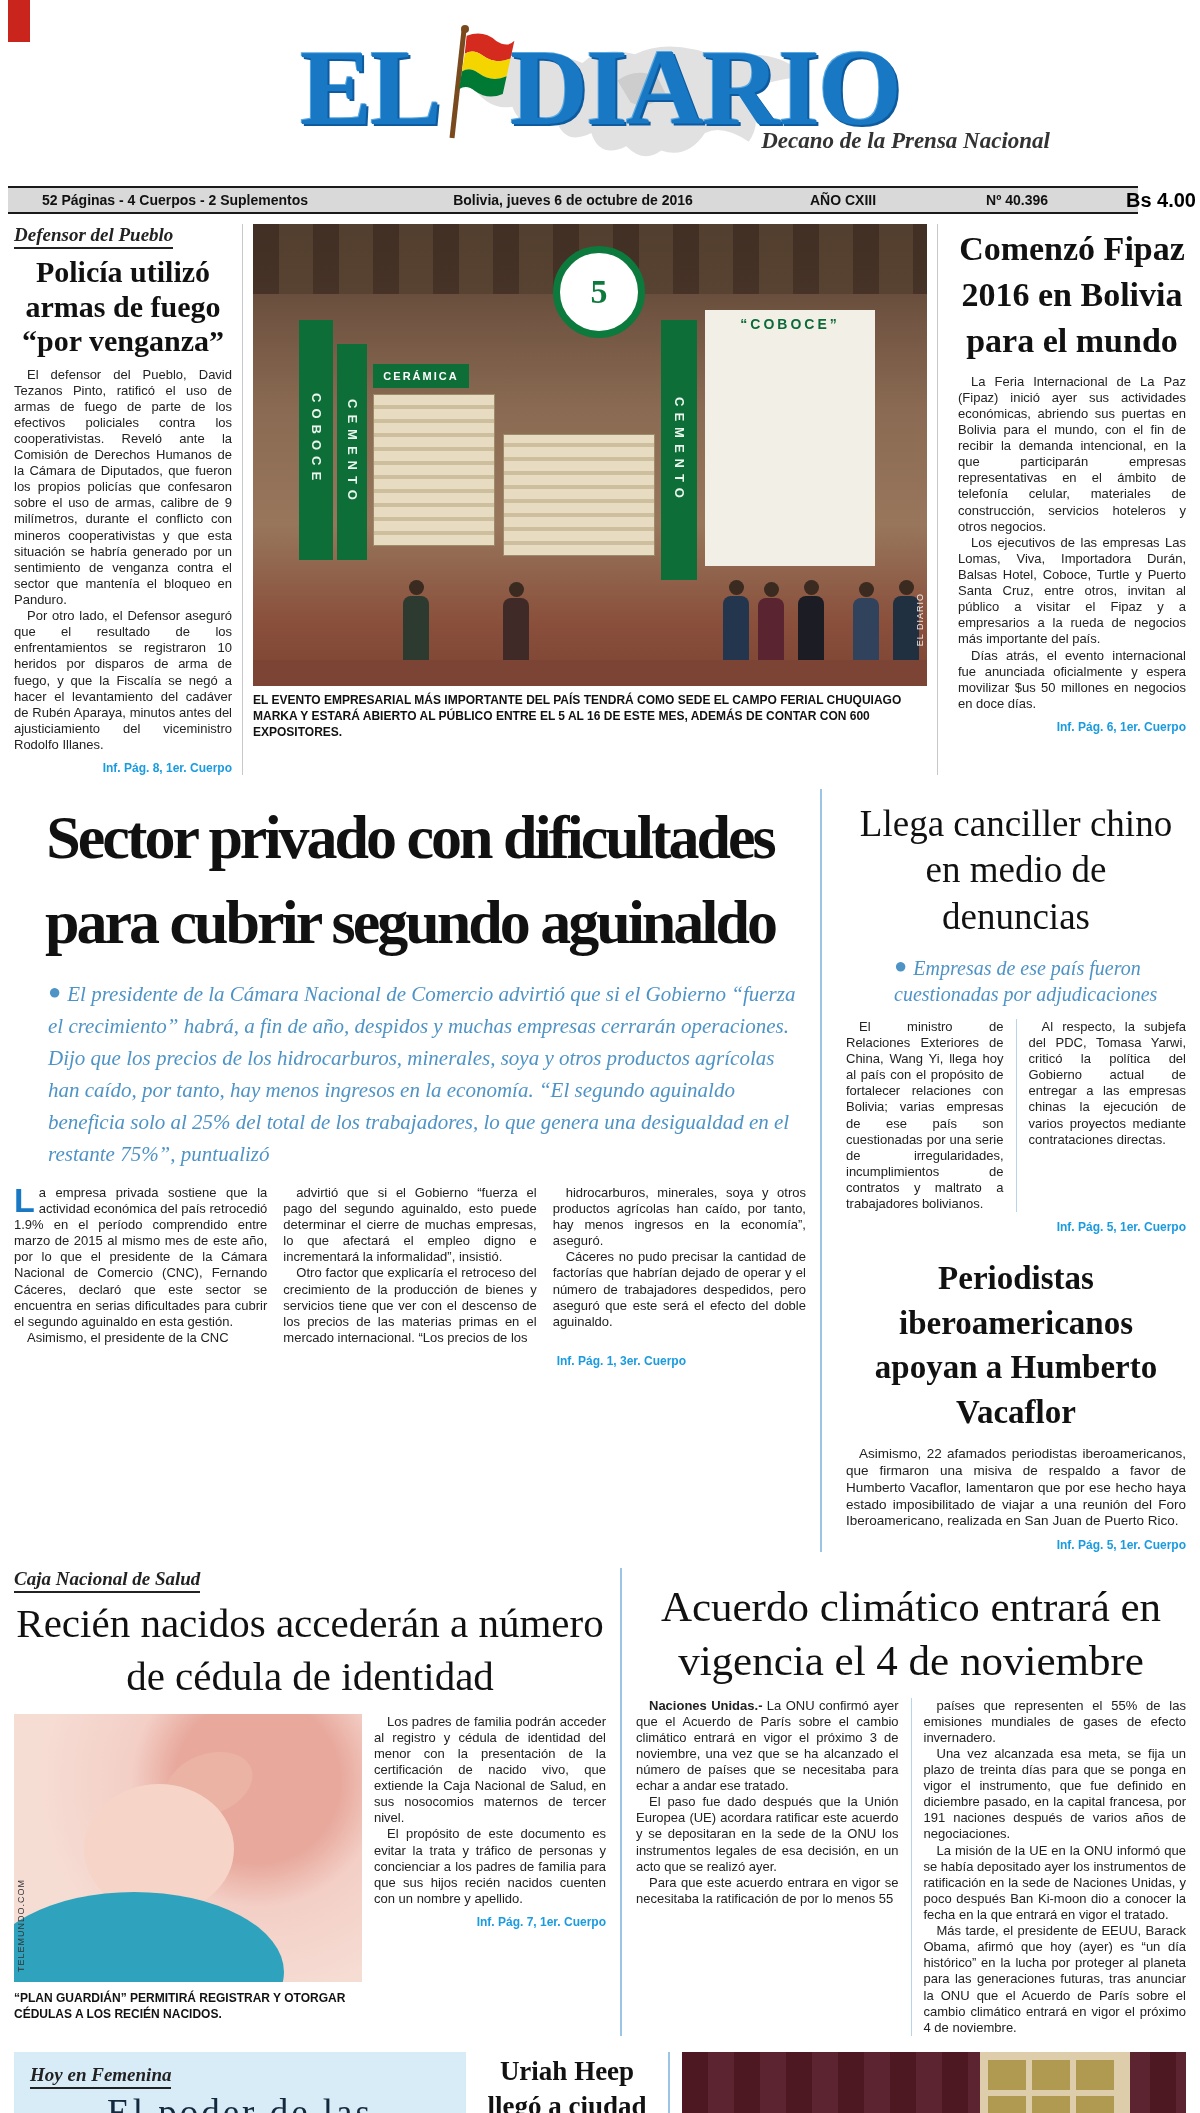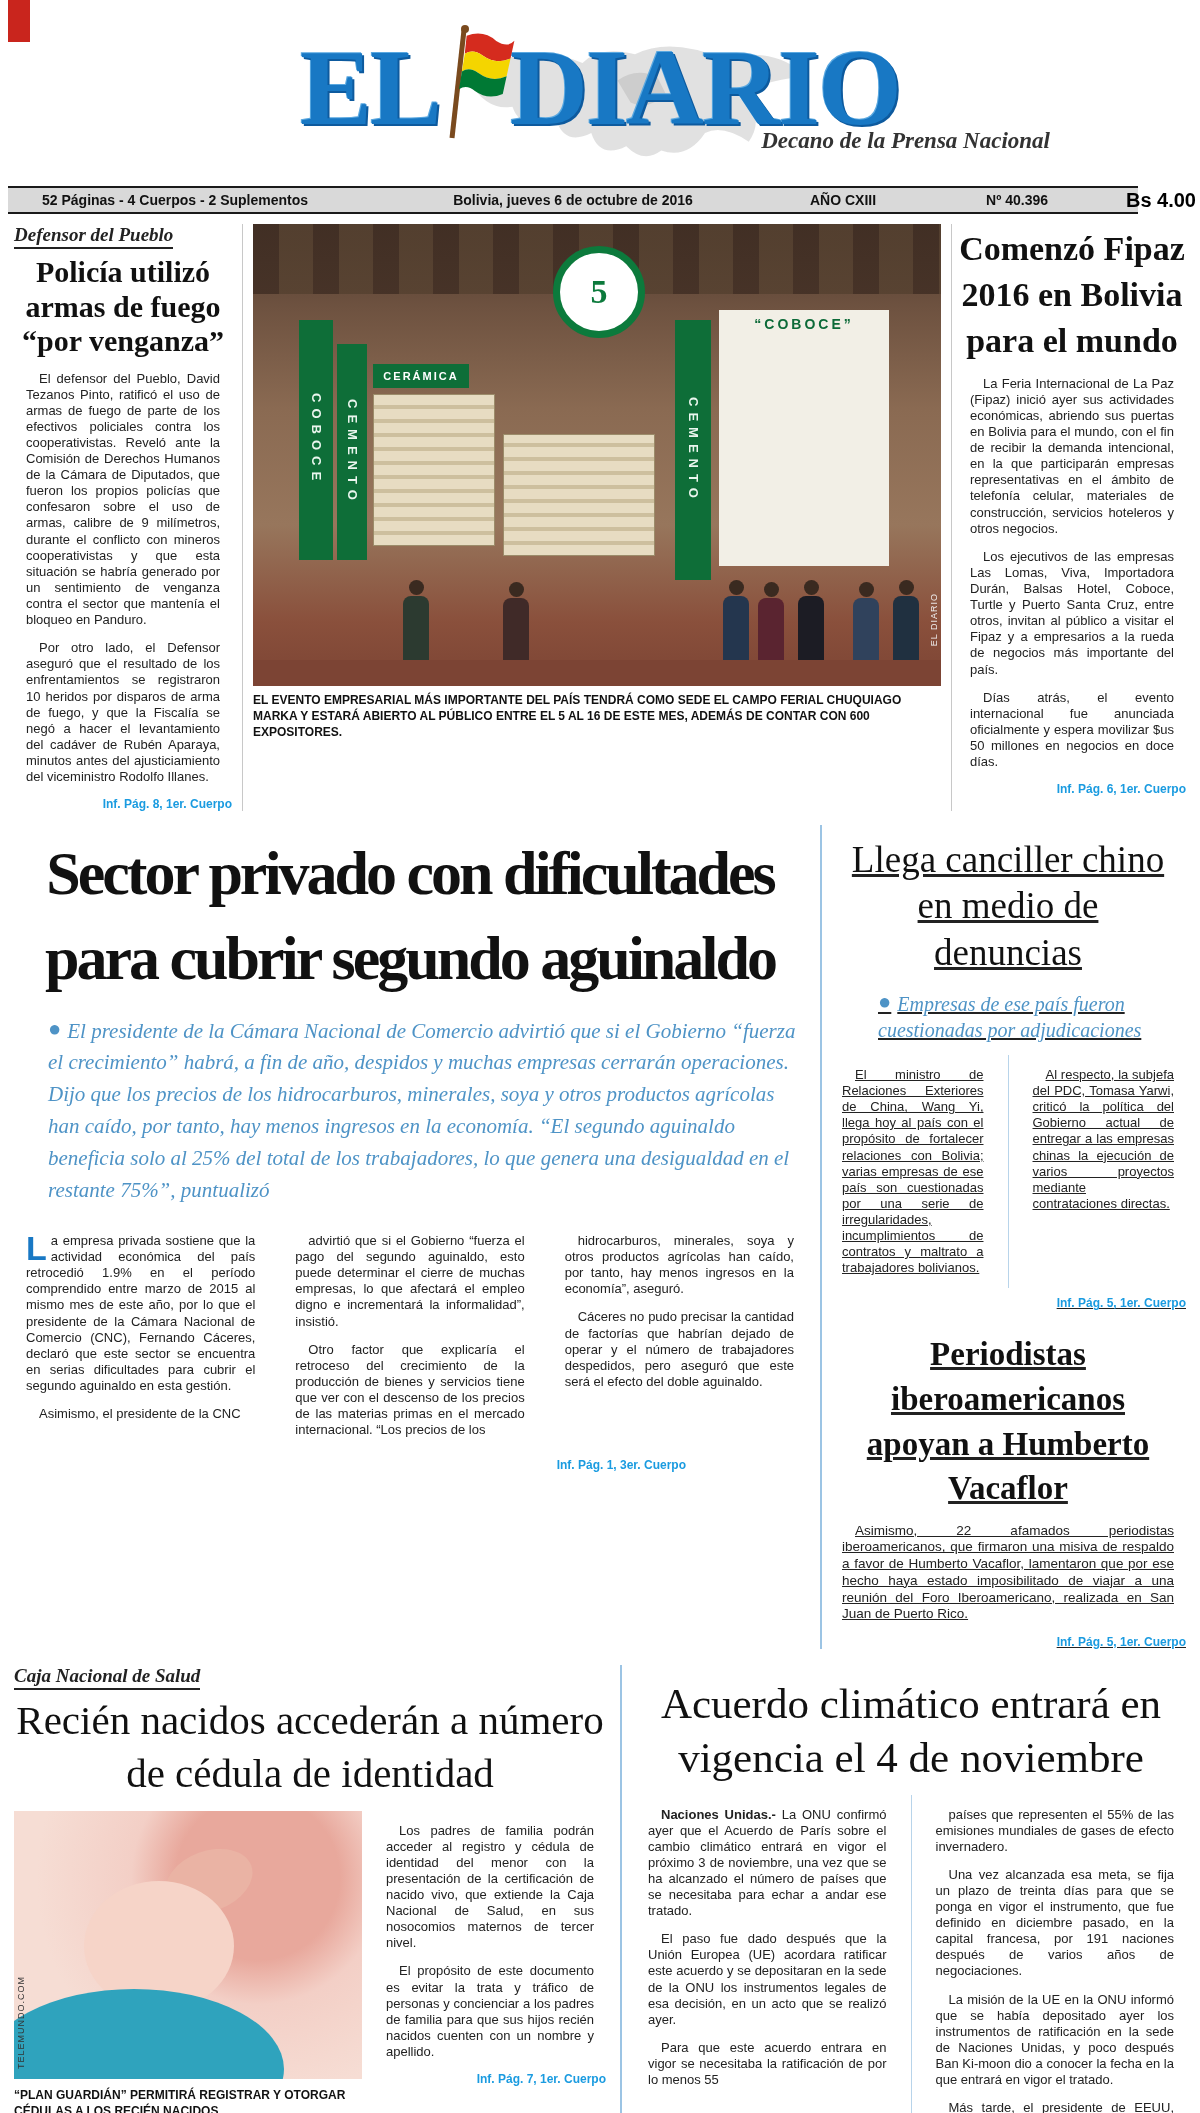--- a/index.html
+++ b/index.html
@@ -22,34 +22,34 @@
         font-size:14px;font-weight:bold;color:#111;}
   .ib-left{margin-left:34px;}
   .ib-center{position:absolute;left:0;right:0;text-align:center;}
   .ib-year{margin-left:auto;margin-right:110px;position:relative;z-index:1;}
   .ib-num{margin-right:90px;position:relative;z-index:1;}
   .price{position:absolute;right:4px;top:186px;height:28px;line-height:28px;font-size:20px;font-weight:bold;color:#000;}
   
   .kicker{font-family:"Liberation Serif","DejaVu Serif",serif;font-style:italic;font-weight:bold;
         font-size:19px;color:#222;border-bottom:2px solid #222;display:inline-block;padding-bottom:1px;}
   .h-serif{font-family:"Liberation Serif","DejaVu Serif",serif;color:#111;margin:12px;}
-  .bodytext p{margin:12px;text-align:justify;text-indent:13px;line-height:1.24;}
+  .bodytext p{margin:0;text-align:justify;text-indent:13px;line-height:1.24;}
   .ref{color:#1a9be0;font-weight:bold;font-size:12px;text-align:right;margin-top:8px;}
   .vcredit{position:absolute;writing-mode:vertical-rl;transform:rotate(180deg);font-size:9px;color:#333;letter-spacing:1px;}
   .caption{font-weight:bold;font-size:12px;line-height:1.35;color:#111;}
   .deck{font-family:"Liberation Serif","DejaVu Serif",serif;font-style:italic;color:#4e93c6;}
   .deck .bullet{color:#4e93c6;font-size:22px;vertical-align:2px;margin-right:6px;}
   
   .row1{display:flex;padding:10px 14px 0 14px;gap:0;}
   .col-defensor{width:218px;padding-right:10px;border-right:1px solid #c8c8c8;}
   .col-defensor .h-serif{font-weight:bold;font-size:30px;line-height:1.15;text-align:center;margin:6px 0 8px;}
   .col-defensor .bodytext{font-size:13px;}
   .col-photo{flex:1;padding:0 10px;}
   .fipaz-photo{position:relative;height:462px;overflow:hidden;background:linear-gradient(180deg,#4e3a2e 0%,#6e5240 18%,#8a6a52 40%,#97765c 65%,#8a503c 86%,#7c4434 100%);}
-  .col-fipaz{width:228px;padding-left:6px;border-left:1px solid #c8c8c8;}
+  .col-fipaz{width:228px;padding-left:20px;border-left:1px solid #c8c8c8;}
   .col-fipaz .h-serif{font-weight:bold;font-size:34px;line-height:1.35;text-align:center;margin:2px 0 10px;}
   .col-fipaz .bodytext{font-size:13px;}
   .photo-caption{margin-top:6px;}
   
   .fp-beam{position:absolute;left:0;right:0;top:0;height:70px;background:repeating-linear-gradient(90deg,#3e2c22 0 26px,#54402f 26px 60px);opacity:.8;}
   .fp-circle{position:absolute;left:300px;top:22px;width:78px;height:78px;border-radius:50%;background:#fff;
         border:7px solid #0c7a3c;display:flex;align-items:center;justify-content:center;
         font-weight:bold;font-size:34px;color:#0c7a3c;font-family:"Liberation Serif",serif;}
   .fp-greencol{position:absolute;background:#0e6e38;color:#eaf6ee;writing-mode:vertical-rl;text-align:center;
         font-weight:bold;letter-spacing:6px;font-size:13px;display:flex;align-items:center;justify-content:center;}
@@ -64,21 +64,21 @@
   
   .row2{display:flex;padding:14px 14px 0 14px;}
   .lead-main{width:792px;padding-right:14px;border-right:2px solid #9cc4e4;}
   .lead-h{font-weight:bold;font-size:62px;letter-spacing:-3px;line-height:1.18;text-align:center;white-space:nowrap;}
   .lead-deck{font-size:21px;line-height:1.52;margin:16px 10px 14px 34px;}
   .lead-cols{display:flex;gap:16px;margin-top:10px;}
   .lead-col{flex:1;font-size:13px;}
   .dropcap{float:left;font-size:34px;line-height:.8;font-weight:bold;color:#1878c4;margin:2px 4px 0 0;font-family:"Liberation Sans",sans-serif;}
   .lead-col p.first{text-indent:0;}
   .lead-ref{margin-right:120px;}
-  .row2-right{flex:1;padding-left:8px;text-decoration:underline;}
+  .row2-right{flex:1;padding-left:24px;}
   .canciller-h{font-size:37px;font-weight:normal;line-height:1.25;text-align:center;}
   .canciller-deck{font-size:20px;line-height:1.3;margin:10px 0 12px 48px;}
   .two-cols{display:flex;}
   .two-cols .tc{flex:1;font-size:13px;}
   .two-cols .tc + .tc{border-left:1px solid #b8d4ea;padding-left:12px;margin-left:12px;}
   .periodistas-h{font-weight:bold;font-size:33px;line-height:1.35;text-align:center;margin-top:22px;}
   .periodistas-body{font-size:13.5px;margin-top:10px;}
   
   .row3{display:flex;padding:16px 14px 0 14px;}
   .col-nacidos{width:592px;padding-right:14px;}

